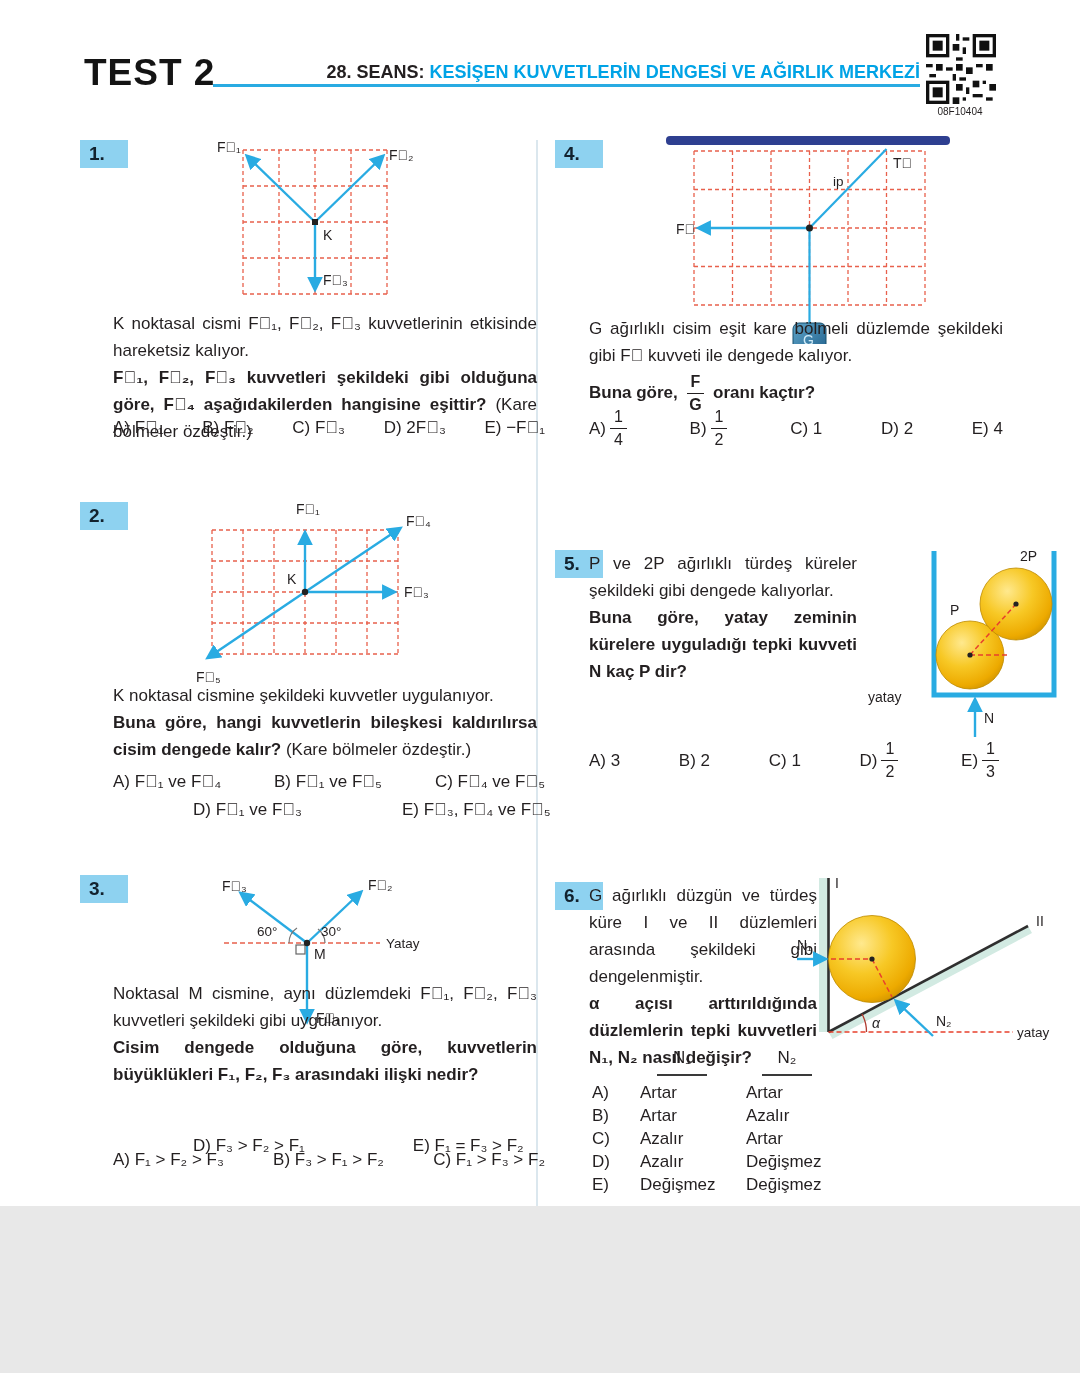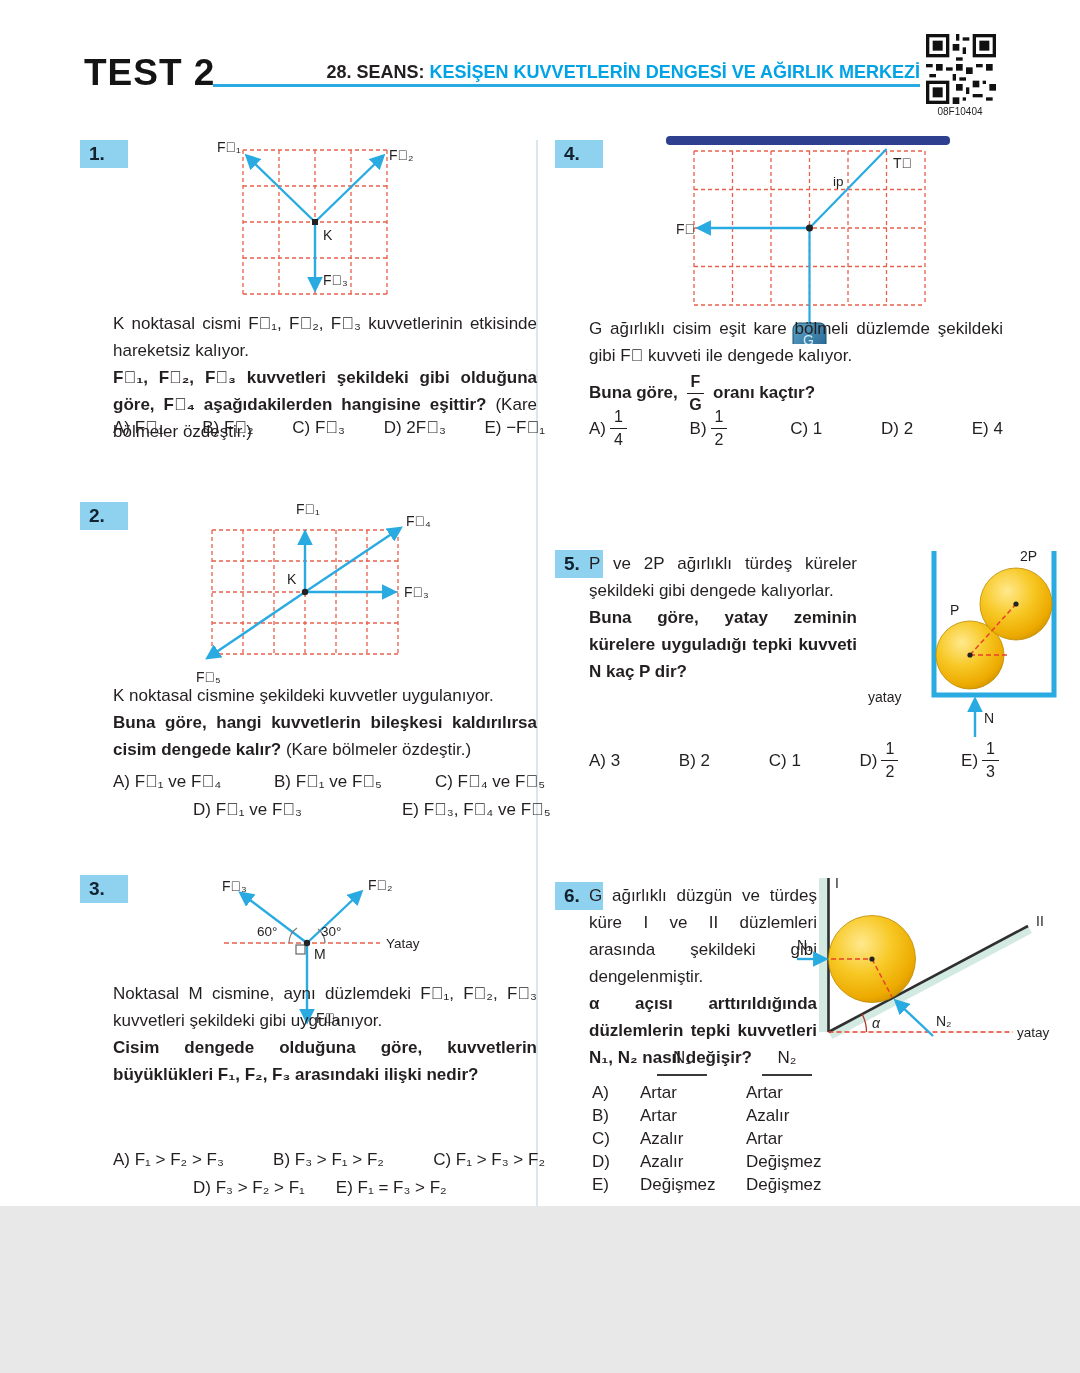--- a/index.html
+++ b/index.html
@@ -213,21 +213,21 @@
   </svg>
   <div class="abs qtext" style="left:113px;top:980px;width:424px">
     <p><span>Noktasal M cismine, aynı düzlemdeki F⃗₁, F⃗₂, F⃗₃ kuvvetleri şekildeki gibi uygulanıyor.</span></p>
     <p><span class="b">Cisim dengede olduğuna göre, kuvvetlerin büyüklükleri F₁, F₂, F₃ arasındaki ilişki nedir?</span></p>
   </div>
   <div class="abs opt-row" style="left:113px;top:1150px;width:432px;justify-content:space-between">
     <span>A) F₁ &gt; F₂ &gt; F₃</span>
     <span>B) F₃ &gt; F₁ &gt; F₂</span>
     <span>C) F₁ &gt; F₃ &gt; F₂</span>
   </div>
-  <div class="abs opt-row" style="left:193px;top:1178px;gap:31px">
+  <div class="abs opt-row" style="left:193px;top:1136px;gap:108px">
     <span>D) F₃ &gt; F₂ &gt; F₁</span>
     <span>E) F₁ = F₃ &gt; F₂</span>
   </div>
 
   <div class="abs badge" style="left:555px;top:140px">4.</div>
   <svg class="abs" style="left:652px;top:130px" width="312" height="214" viewBox="0 0 312 214">
     <rect x="14" y="6" width="284" height="9" rx="4" fill="#2e3f90"></rect>
     <g stroke="#e8604c" stroke-width="1.3" stroke-dasharray="4 3">
       <line x1="42" y1="21" x2="42" y2="175"></line>
         <line x1="80.5" y1="21" x2="80.5" y2="175"></line>

